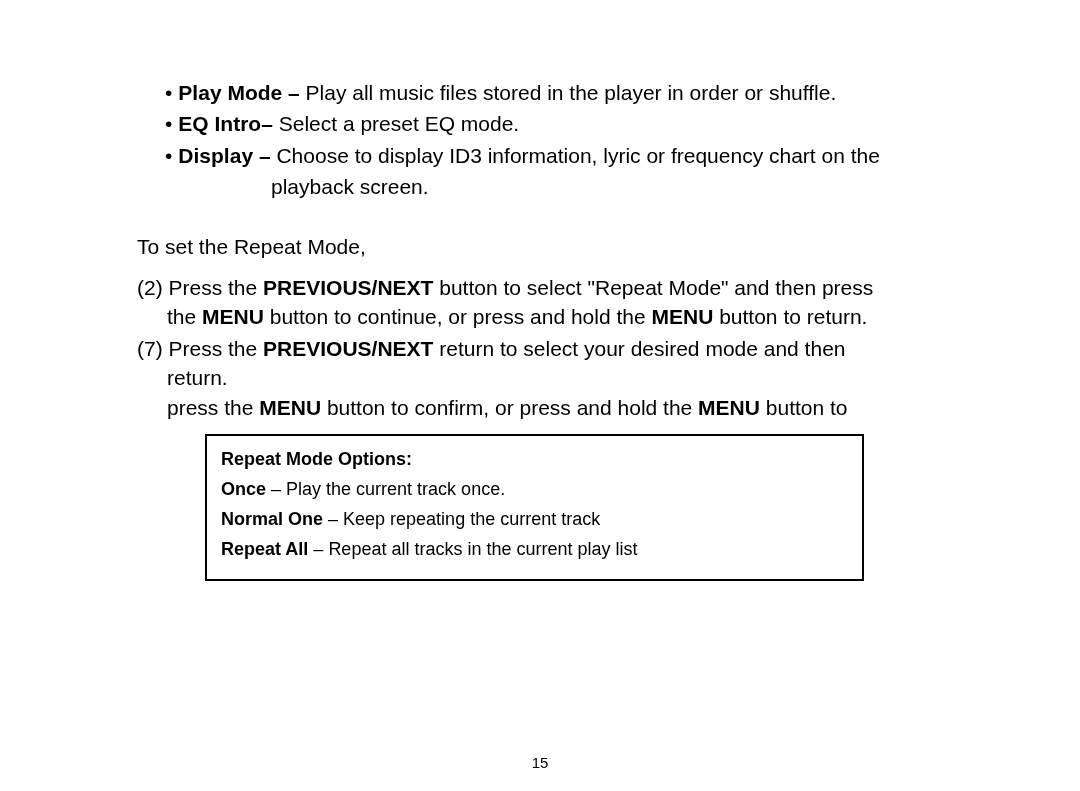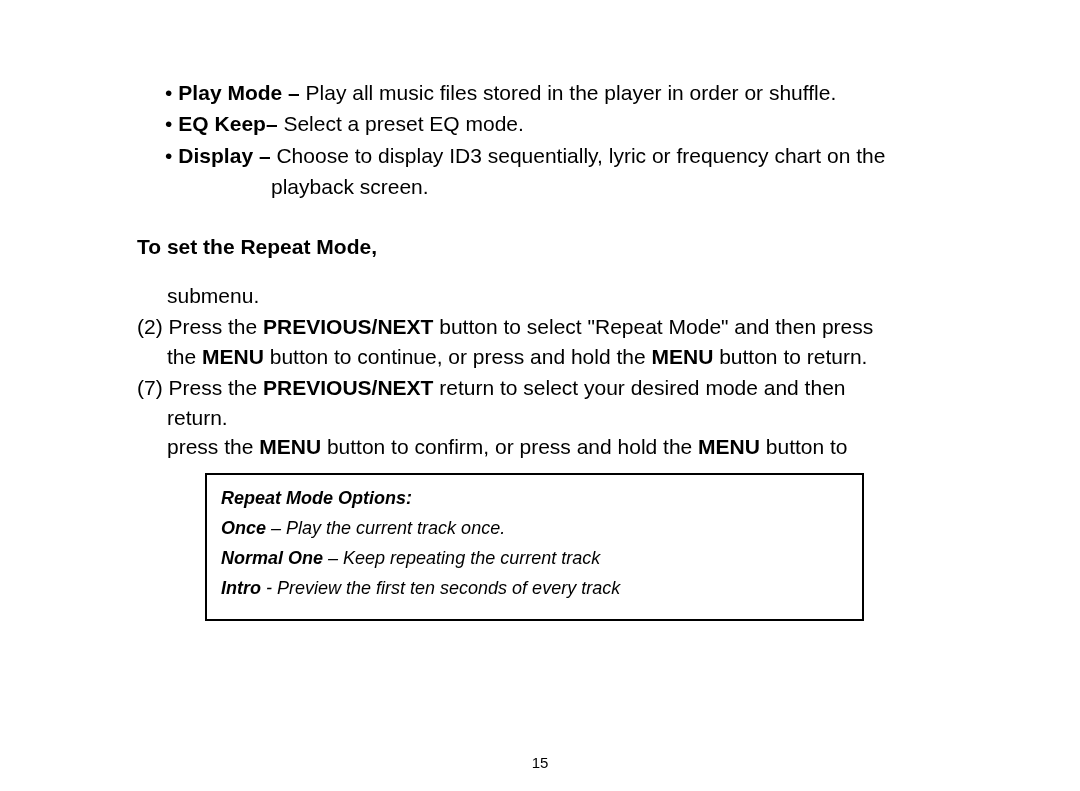--- a/index.html
+++ b/index.html
@@ -35,23 +35,23 @@
       flex: 1;
     }
     .bold {
       font-weight: bold;
       text-align: right;
     }
     .indent-continuation {
       margin-left: 106px;
     }
     .section-heading {
-      font-weight: bold;
+      font-weight: normal;
       margin-top: 30px;
-      margin-bottom: 20px;
+      margin-bottom: 12px;
       margin-left: -18px;
     }
     .numbered-list {
       margin-left: -18px;
     }
     .numbered-item {
       margin-bottom: 2px;
     }
     .numbered-item .first-line {
       display: block;
@@ -61,21 +61,20 @@
       margin-left: 30px;
     }
     .options-box {
       border: 2px solid #000;
       margin-top: 12px;
       margin-left: 50px;
       margin-right: 76px;
       padding: 10px 14px 14px 14px;
       font-size: 18px;
       line-height: 1.55;
-      font-style: italic;
     }
     .options-box .opt-heading {
       font-weight: bold;
       margin-bottom: 2px;
     }
     .options-box .opt-line {
       margin-bottom: 2px;
     }
     .page-number {
       position: absolute;
@@ -94,38 +93,37 @@
   <div class="bullet-list">
     <div class="bullet-item">
       <span class="bullet-marker">•</span>
       <span class="bullet-content">
         <span class="bold">Play Mode – </span><span>Play all music files stored in the player in order or shuffle.</span>
       </span>
     </div>
     <div class="bullet-item">
       <span class="bullet-marker">•</span>
       <span class="bullet-content">
-        <span class="bold">EQ Keep– </span><span>Select a preset EQ mode.</span>
+        <span class="bold">EQ Intro– </span><span>Select a preset EQ mode.</span>
       </span>
     </div>
     <div class="bullet-item">
       <span class="bullet-marker">•</span>
       <span class="bullet-content">
-        <span class="bold">Display – </span><span>Choose to display ID3 sequentially, lyric or frequency chart on the</span>
+        <span class="bold">Display – </span><span>Choose to display ID3 information, lyric or frequency chart on the</span>
       </span>
     </div>
     <div class="indent-continuation">playback screen.</div>
   </div>
 
   <div class="section-heading">To set the Repeat Mode,</div>
 
   <div class="numbered-list">
 
     <div class="numbered-item">
-      <span class="cont-line">submenu.</span>
     </div>
 
     <div class="numbered-item">
       <span class="first-line">
         <span>(2) Press the </span><span class="bold">PREVIOUS/NEXT</span><span> button to select "Repeat Mode" and then press</span>
       </span>
       <span class="cont-line">
         <span>the </span><span class="bold">MENU</span><span> button to continue, or press and hold the </span><span class="bold">MENU</span><span> button to return.</span>
       </span>
     </div>
@@ -144,19 +142,19 @@
 
   <div class="options-box">
     <div class="opt-heading">Repeat Mode Options:</div>
     <div class="opt-line">
       <span class="bold">Once</span><span> – </span><span>Play the current track once.</span>
     </div>
     <div class="opt-line">
       <span class="bold">Normal One</span><span> – </span><span>Keep repeating the current track</span>
     </div>
     <div class="opt-line">
-      <span class="bold">Intro</span><span> - </span><span>Preview the first ten seconds of every track</span>
+      <span class="bold">Repeat All</span><span> – </span><span>Repeat all tracks in the current play list</span>
     </div>
   </div>
 
 </div>
 
 <div class="page-number">15</div>
 
 </body></html>

